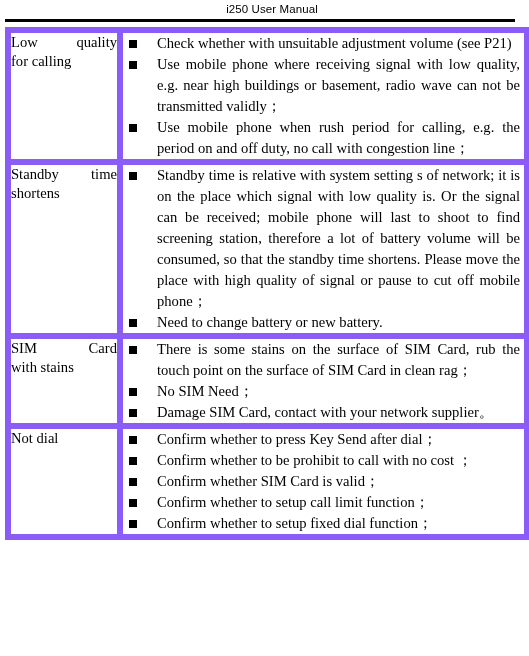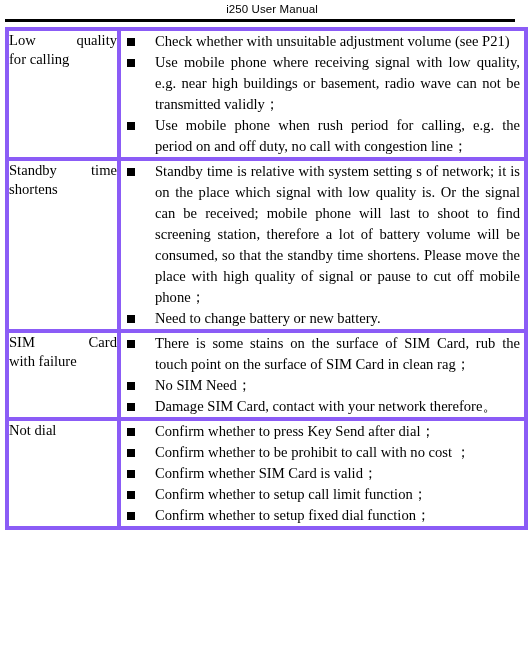--- a/index.html
+++ b/index.html
@@ -53,21 +53,21 @@
   .troubleshoot-table {
     position: absolute;
     top: 27px;
     left: 5px;
     width: 519px;
     border-collapse: collapse;
     table-layout: fixed;
   }
 
   .troubleshoot-table td {
-    border: 4px solid #8b5cf6;
+    border: 6px solid #8b5cf6;
     vertical-align: top;
     padding: 0;
   }
 
   .col-symptom {
     width: 112px;
   }
   .col-solutions {
     width: 407px;
   }
@@ -180,33 +180,33 @@
               <span class="bullet-marker"></span><span>Need to change battery or new battery.</span>
             </li>
           </ul>
         </td>
       </tr>
 
       <tr>
         <td class="symptom-cell">
           <div class="symptom-text stretch">
             <span class="line1">SIM Card</span>
-            <span class="line2">with failure</span>
+            <span class="line2">with stains</span>
           </div>
         </td>
         <td class="solutions-cell">
           <ul class="bullets">
             <li>
               <span class="bullet-marker"></span><span>There is some stains on the surface of SIM Card, rub the touch point on the surface of SIM Card in clean rag；</span>
             </li>
             <li>
               <span class="bullet-marker"></span><span>No SIM Need；</span>
             </li>
             <li>
-              <span class="bullet-marker"></span><span>Damage SIM Card, contact with your network therefore。</span>
+              <span class="bullet-marker"></span><span>Damage SIM Card, contact with your network supplier。</span>
             </li>
           </ul>
         </td>
       </tr>
 
       <tr>
         <td class="symptom-cell">
           <div class="symptom-text">
             <span class="line2">Not dial</span>
           </div>

